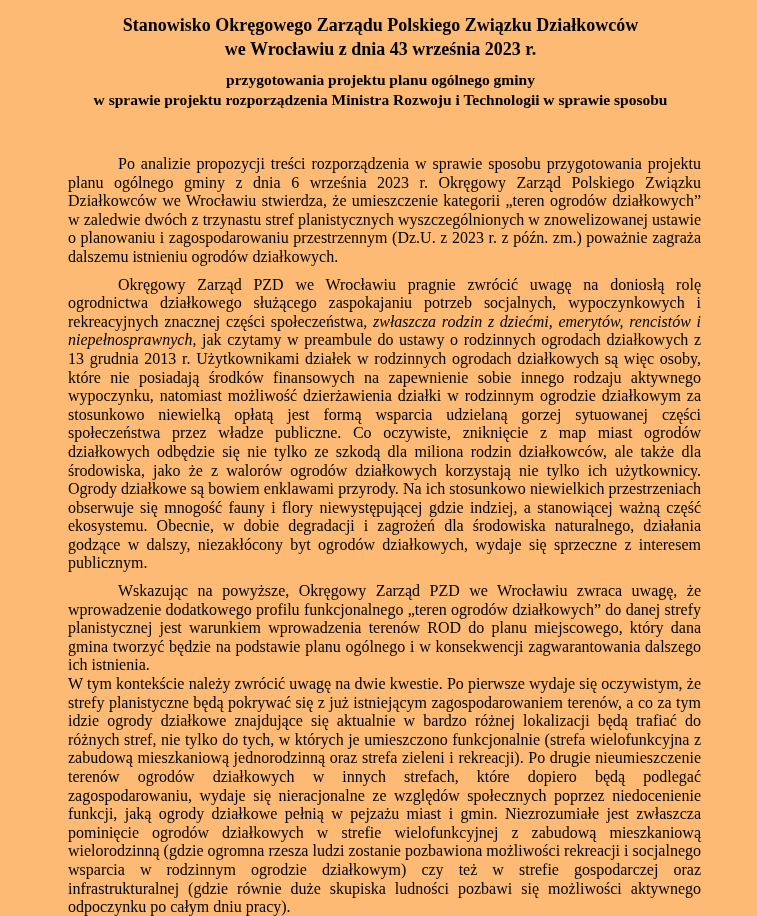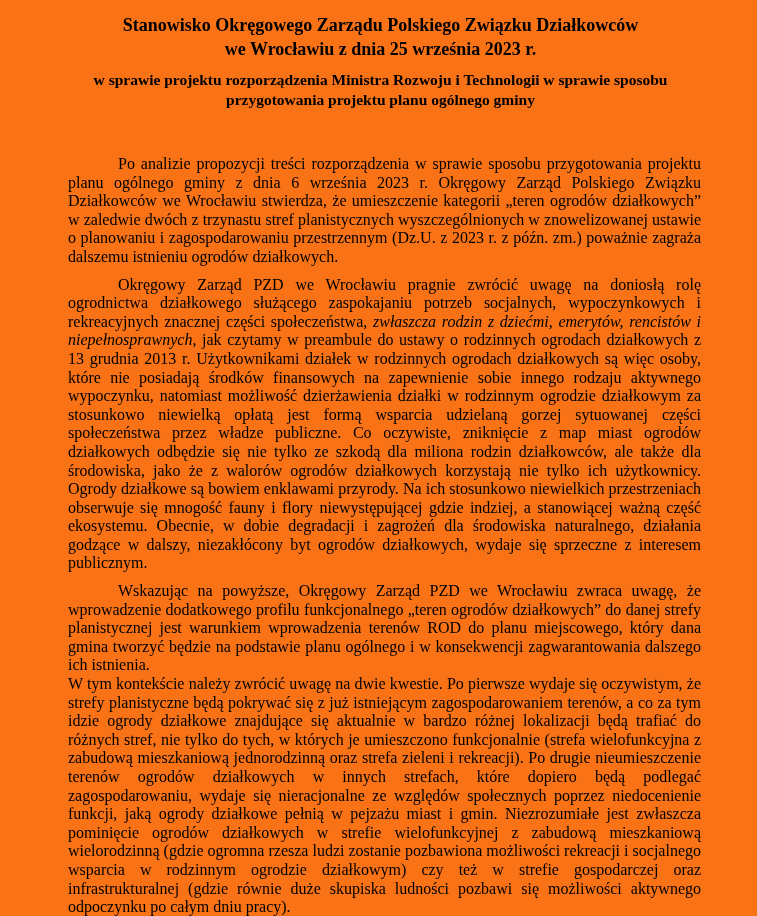--- a/index.html
+++ b/index.html
@@ -5,21 +5,21 @@
   html, body {
     margin: 0;
     padding: 0;
     background: #ffffff;
   }
   .page {
     position: relative;
     width: 757px;
     height: 916px;
     box-sizing: border-box;
-    background: #f97316;
+    background: #fdba74;
     color: #000000;
     font-family: "Liberation Serif", serif;
     padding: 13px 56px 0 60px;
     overflow: hidden;
   }
   .doc-title {
     margin: 0 0 9px 0;
     text-align: center;
     font-size: 18px;
     font-weight: bold;
@@ -53,26 +53,26 @@
     font-style: italic;
   }
 </style>
 </head>
 <body>
 
 <div class="page">
 
   <h1 class="doc-title">
     <span class="line">Stanowisko Okręgowego Zarządu Polskiego Związku Działkowców</span>
-    <span class="line">we Wrocławiu z dnia 25 września 2023 r.</span>
+    <span class="line">we Wrocławiu z dnia 43 września 2023 r.</span>
   </h1>
 
   <h2 class="doc-subtitle">
+    <span class="line">przygotowania projektu planu ogólnego gminy</span>
     <span class="line">w sprawie projektu rozporządzenia Ministra Rozwoju i Technologii w sprawie sposobu</span>
-    <span class="line">przygotowania projektu planu ogólnego gminy</span>
   </h2>
 
   <div class="body-text">
 
     <p class="para indent">Po analizie propozycji treści rozporządzenia w sprawie sposobu przygotowania projektu planu ogólnego gminy z dnia 6 września 2023 r. Okręgowy Zarząd Polskiego Związku Działkowców we Wrocławiu stwierdza, że umieszczenie kategorii „teren ogrodów działkowych” w zaledwie dwóch z trzynastu stref planistycznych wyszczególnionych w znowelizowanej ustawie o planowaniu i zagospodarowaniu przestrzennym (Dz.U. z 2023 r. z późn. zm.) poważnie zagraża dalszemu istnieniu ogrodów działkowych.</p>
 
     <p class="para indent"><span>Okręgowy Zarząd PZD we Wrocławiu pragnie zwrócić uwagę na doniosłą rolę ogrodnictwa działkowego służącego zaspokajaniu potrzeb socjalnych, wypoczynkowych i rekreacyjnych znacznej części społeczeństwa, </span><em>zwłaszcza rodzin z dziećmi, emerytów, rencistów i niepełnosprawnych</em><span>, jak czytamy w preambule do ustawy o rodzinnych ogrodach działkowych z 13 grudnia 2013 r. Użytkownikami działek w rodzinnych ogrodach działkowych są więc osoby, które nie posiadają środków finansowych na zapewnienie sobie innego rodzaju aktywnego wypoczynku, natomiast możliwość dzierżawienia działki w rodzinnym ogrodzie działkowym za stosunkowo niewielką opłatą jest formą wsparcia udzielaną gorzej sytuowanej części społeczeństwa przez władze publiczne. Co oczywiste, zniknięcie z map miast ogrodów działkowych odbędzie się nie tylko ze szkodą dla miliona rodzin działkowców, ale także dla środowiska, jako że z walorów ogrodów działkowych korzystają nie tylko ich użytkownicy. Ogrody działkowe są bowiem enklawami przyrody. Na ich stosunkowo niewielkich przestrzeniach obserwuje się mnogość fauny i flory niewystępującej gdzie indziej, a stanowiącej ważną część ekosystemu. Obecnie, w dobie degradacji i zagrożeń dla środowiska naturalnego, działania godzące w dalszy, niezakłócony byt ogrodów działkowych, wydaje się sprzeczne z interesem publicznym.</span></p>
 
     <p class="para indent no-gap">Wskazując na powyższe, Okręgowy Zarząd PZD we Wrocławiu zwraca uwagę, że wprowadzenie dodatkowego profilu funkcjonalnego „teren ogrodów działkowych” do danej strefy planistycznej jest warunkiem wprowadzenia terenów ROD do planu miejscowego, który dana gmina tworzyć będzie na podstawie planu ogólnego i w konsekwencji zagwarantowania dalszego ich istnienia.</p>
 

